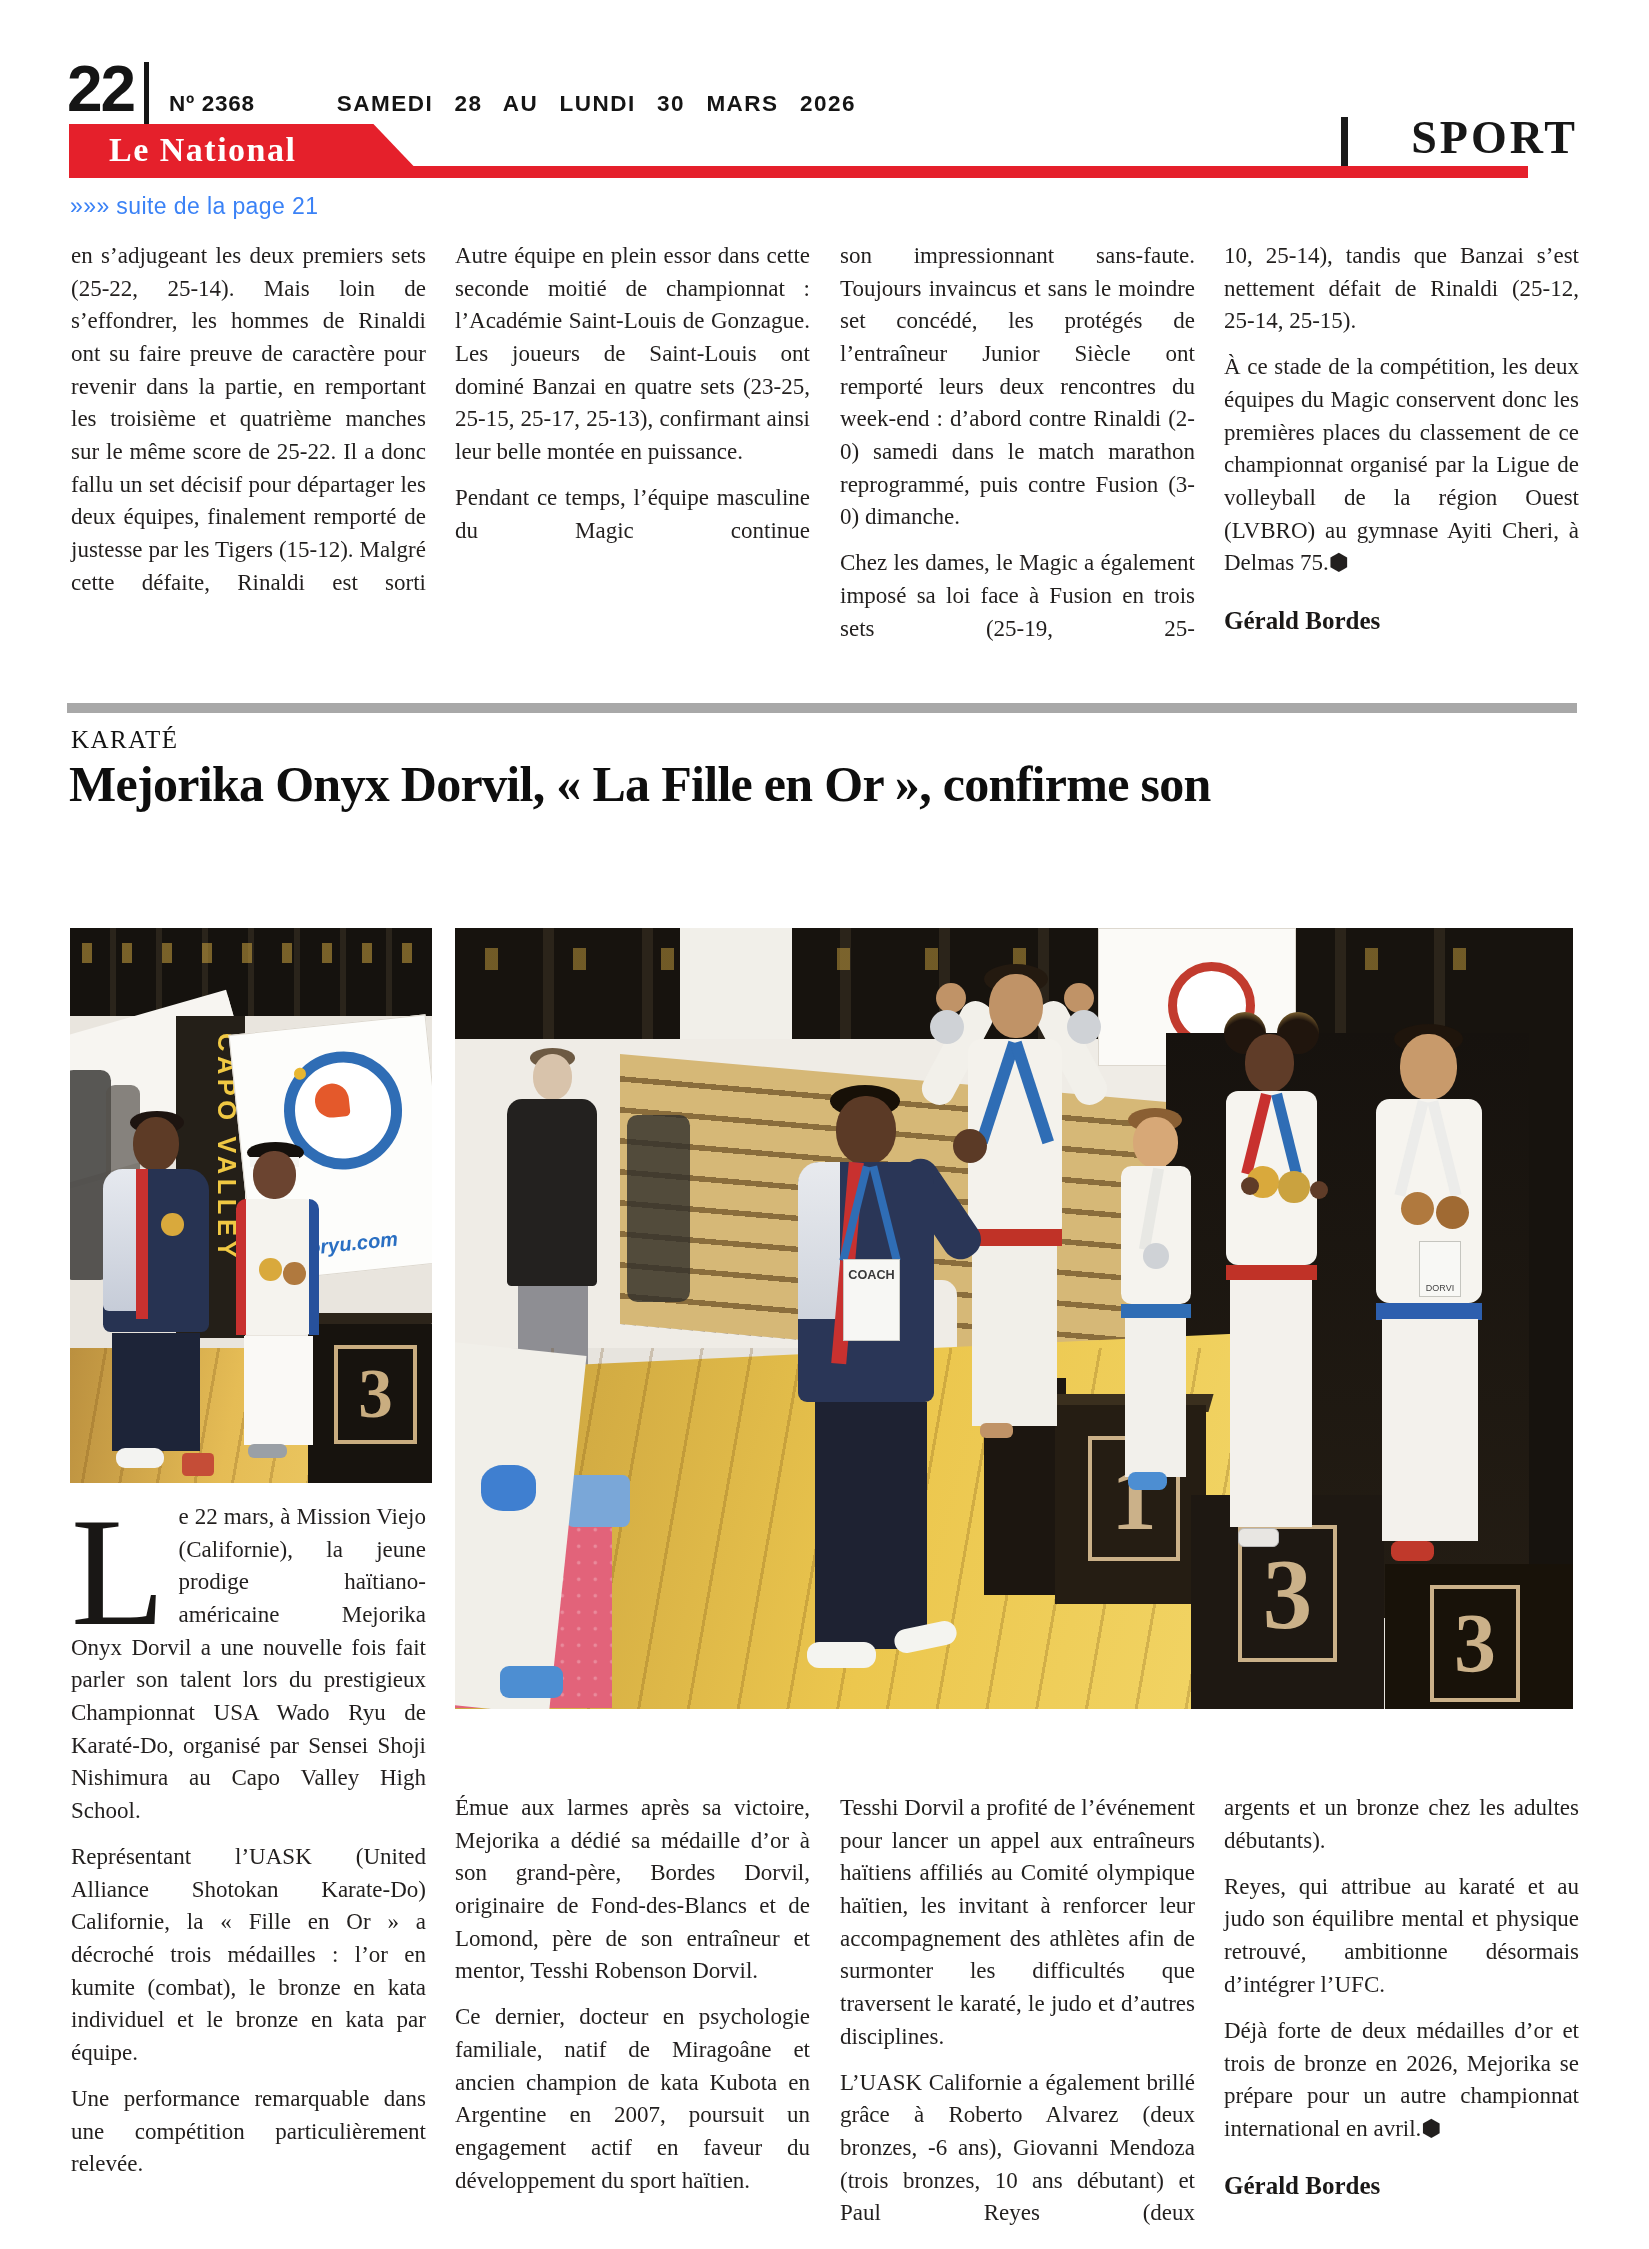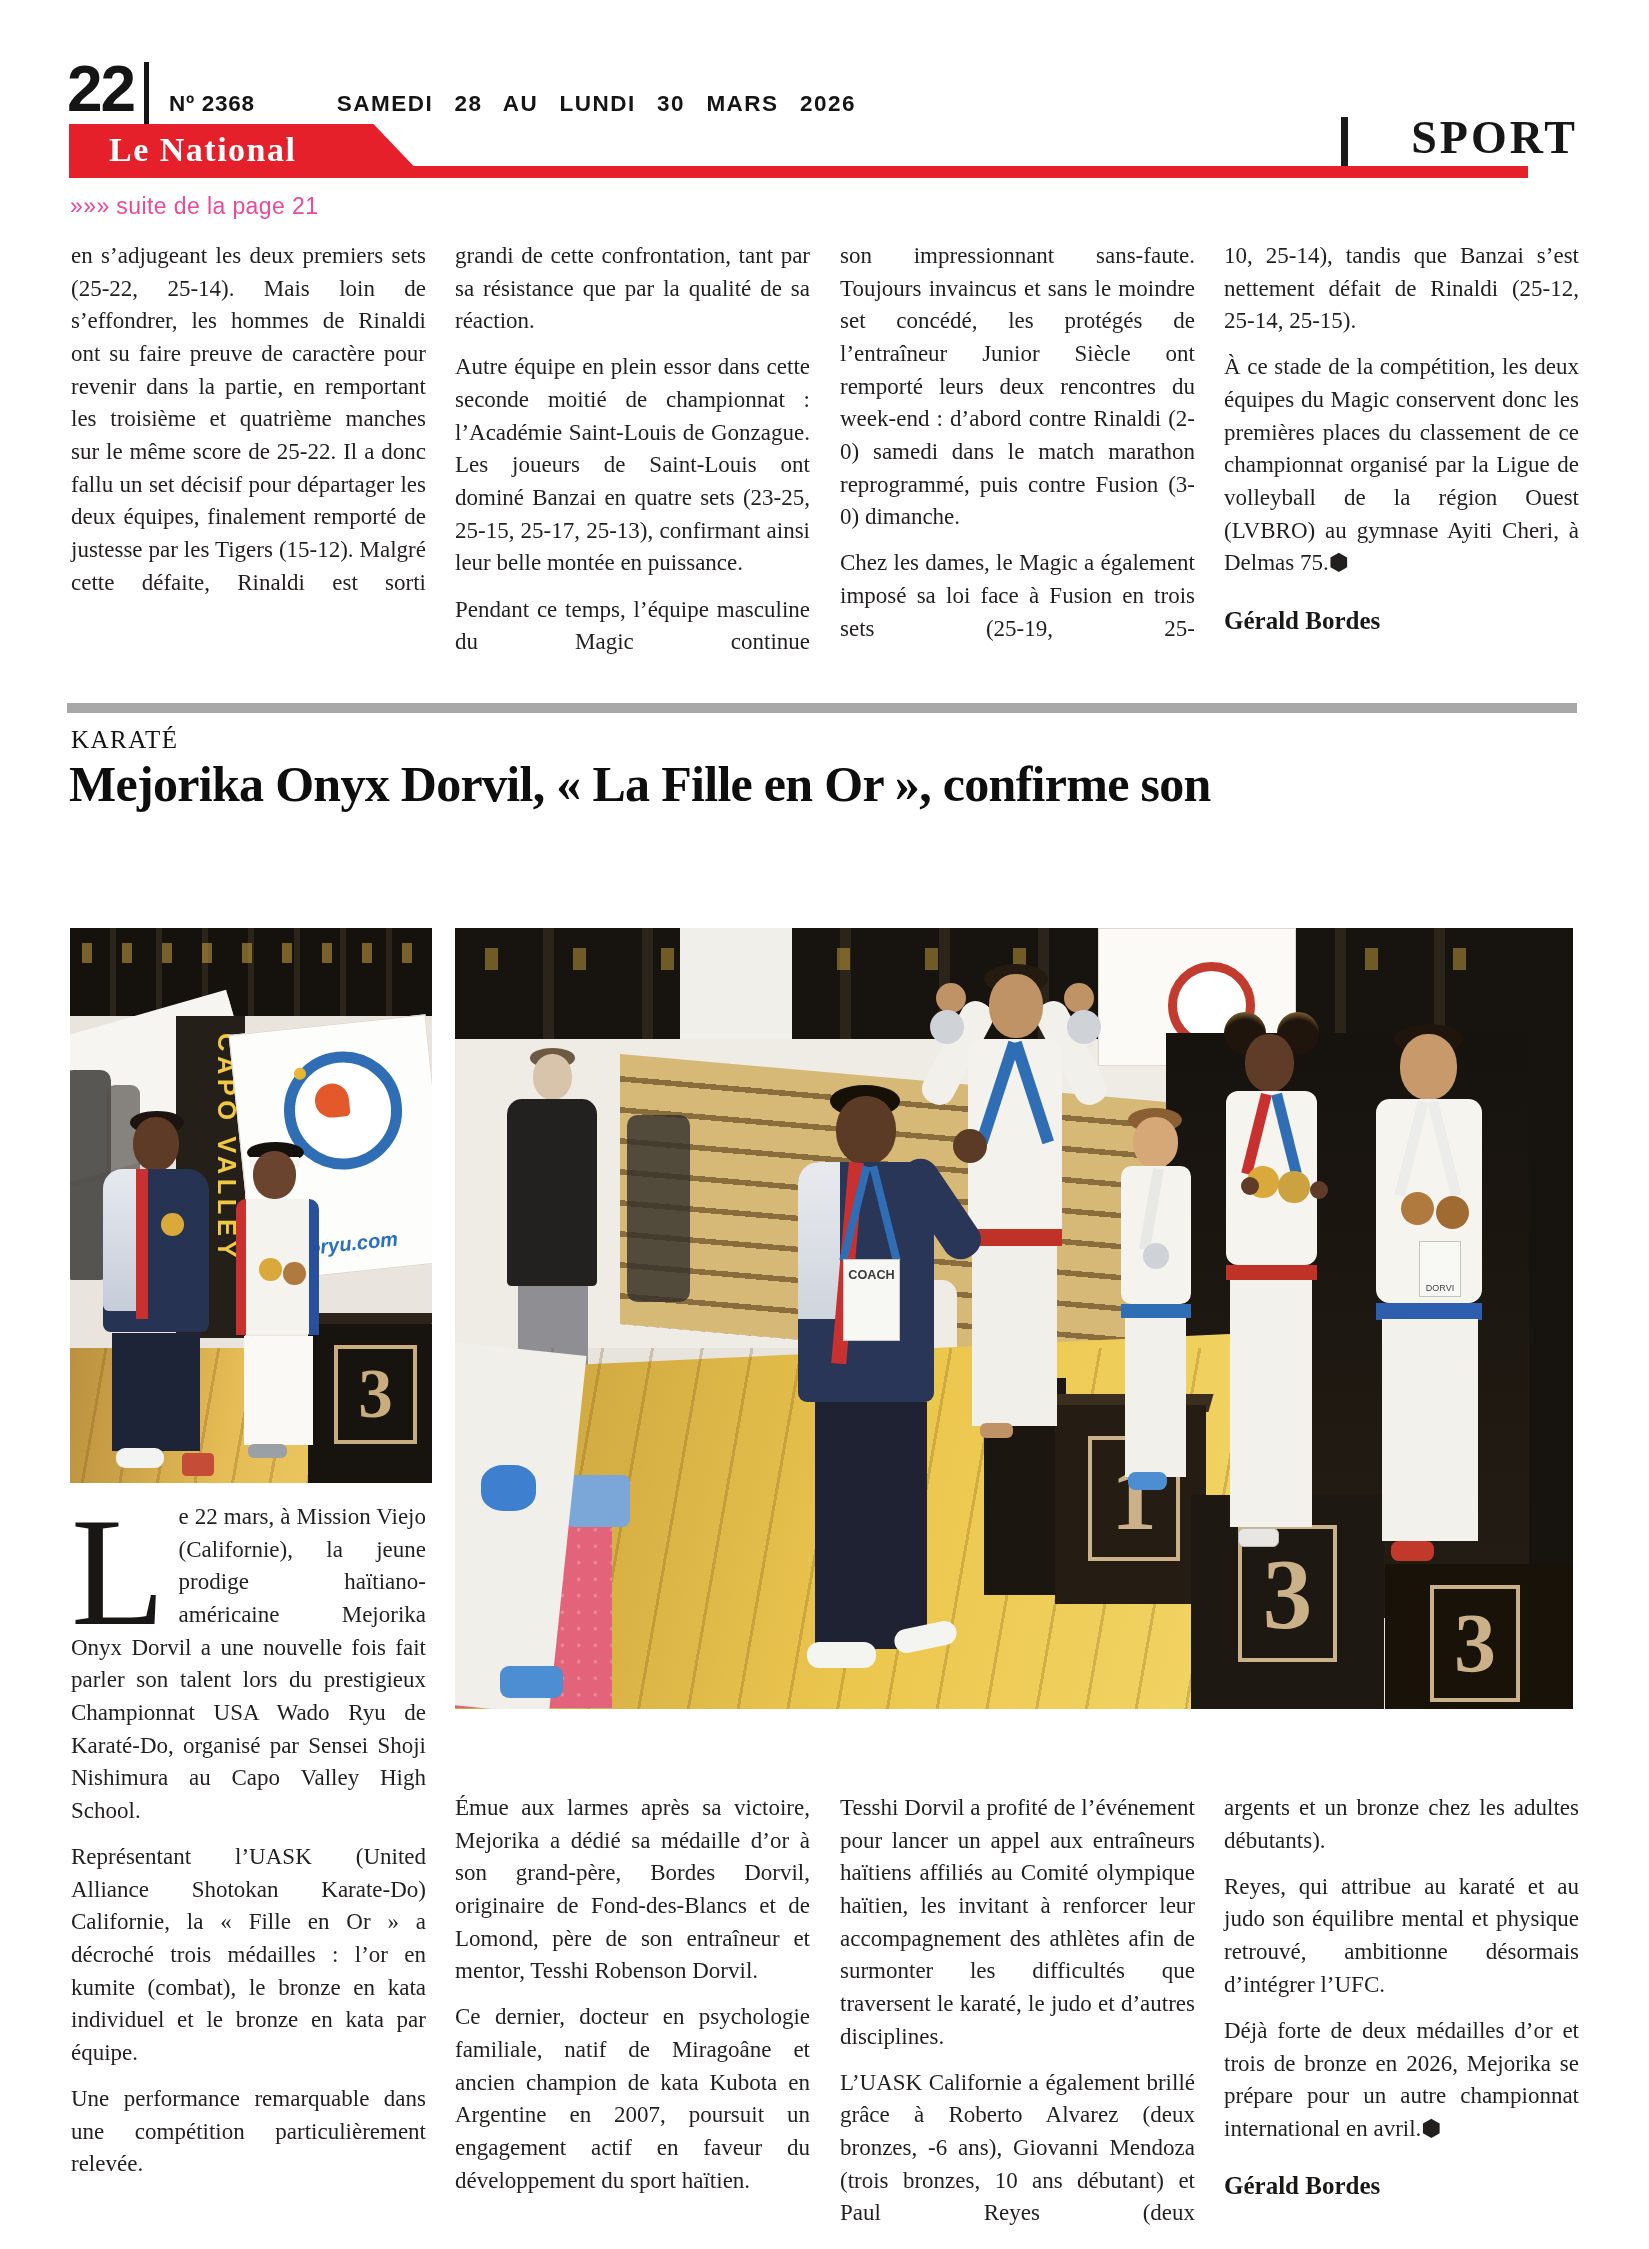--- a/index.html
+++ b/index.html
@@ -15,21 +15,21 @@
   .date{font-size:22.5px;letter-spacing:1.5px;word-spacing:13.5px;}
   .sport-divider{position:absolute;left:1341px;top:117px;width:6.7px;height:55px;background:#1a1a1a;}
   .sport{position:absolute;right:72px;top:111px;font-family:"Liberation Serif",serif;
          font-weight:bold;font-size:46px;letter-spacing:3px;color:#171717;}
   .brand-banner{position:absolute;left:69px;top:124px;width:354px;height:52px;background:#e5202b;
                 clip-path:polygon(0 0,86% 0,100% 100%,0 100%);display:flex;align-items:center;}
   .brand-banner span{font-family:"Liberation Serif",serif;font-weight:bold;font-size:34px;
                      color:#fff;padding-left:40px;letter-spacing:1.5px;}
   .red-rule{position:absolute;left:69px;top:166px;width:1459px;height:12px;background:#e5202b;}
   .continuation{position:absolute;left:70px;top:193px;font-family:"Liberation Sans",sans-serif;
-                font-size:23px;color:#ec4899;letter-spacing:0.4px;}
+                font-size:23px;color:#3b82f6;letter-spacing:0.4px;}
 
   
   .bodycol{position:absolute;width:355px;font-size:23px;line-height:1.42;text-align:justify;
            color:#221f1e;hyphens:none;}
   .bodycol p{margin:0 0 13.5px 0;}
   .bodycol p.cont{text-align-last:justify;}
   .byline{font-weight:bold;font-size:25px;margin-top:22.5px;text-align:left;color:#1a1817;}
   .vt{top:240px;}
   .c1{left:71px;} .c2{left:455px;} .c3{left:840px;} .c4{left:1224px;}
 
@@ -226,21 +226,20 @@
   <div class="brand-banner">
     <span>Le National</span>
   </div>
   <div class="red-rule"></div>
   <div class="continuation">»»» suite de la page  21</div>
 
   <div class="bodycol vt c1">
     <p class="cont">en s’adjugeant les deux premiers sets (25-22, 25-14). Mais loin de s’effondrer, les hommes de Rinaldi ont su faire preuve de caractère pour revenir dans la partie, en remportant les troisième et quatrième manches sur le même score de 25-22. Il a donc fallu un set décisif pour départager les deux équipes, finalement remporté de justesse par les Tigers (15-12). Malgré cette défaite, Rinaldi est sorti</p>
   </div>
   <div class="bodycol vt c2">
-    <p>grandi de cette confrontation, tant par sa résistance que par la qualité de sa réaction.</p>
     <p>Autre équipe en plein essor dans cette seconde moitié de championnat : l’Académie Saint-Louis de Gonzague. Les joueurs de Saint-Louis ont dominé Banzai en quatre sets (23-25, 25-15, 25-17, 25-13), confirmant ainsi leur belle montée en puissance.</p>
     <p class="cont">Pendant ce temps, l’équipe masculine du Magic continue</p>
   </div>
   <div class="bodycol vt c3">
     <p>son impressionnant sans-faute. Toujours invaincus et sans le moindre set concédé, les protégés de l’entraîneur Junior Siècle ont remporté leurs deux rencontres du week-end : d’abord contre Rinaldi (2-0) samedi dans le match marathon reprogrammé, puis contre Fusion (3-0) dimanche.</p>
     <p class="cont">Chez les dames, le Magic a également imposé sa loi face à Fusion en trois sets (25-19, 25-</p>
   </div>
   <div class="bodycol vt c4">
     <p>10, 25-14), tandis que Banzai s’est nettement défait de Rinaldi (25-12, 25-14, 25-15).</p>
     <p>À ce stade de la compétition, les deux équipes du Magic conservent donc les premières places du classement de ce championnat organisé par la Ligue de volleyball de la région Ouest (LVBRO) au gymnase Ayiti Cheri, à Delmas 75.⬢</p>

